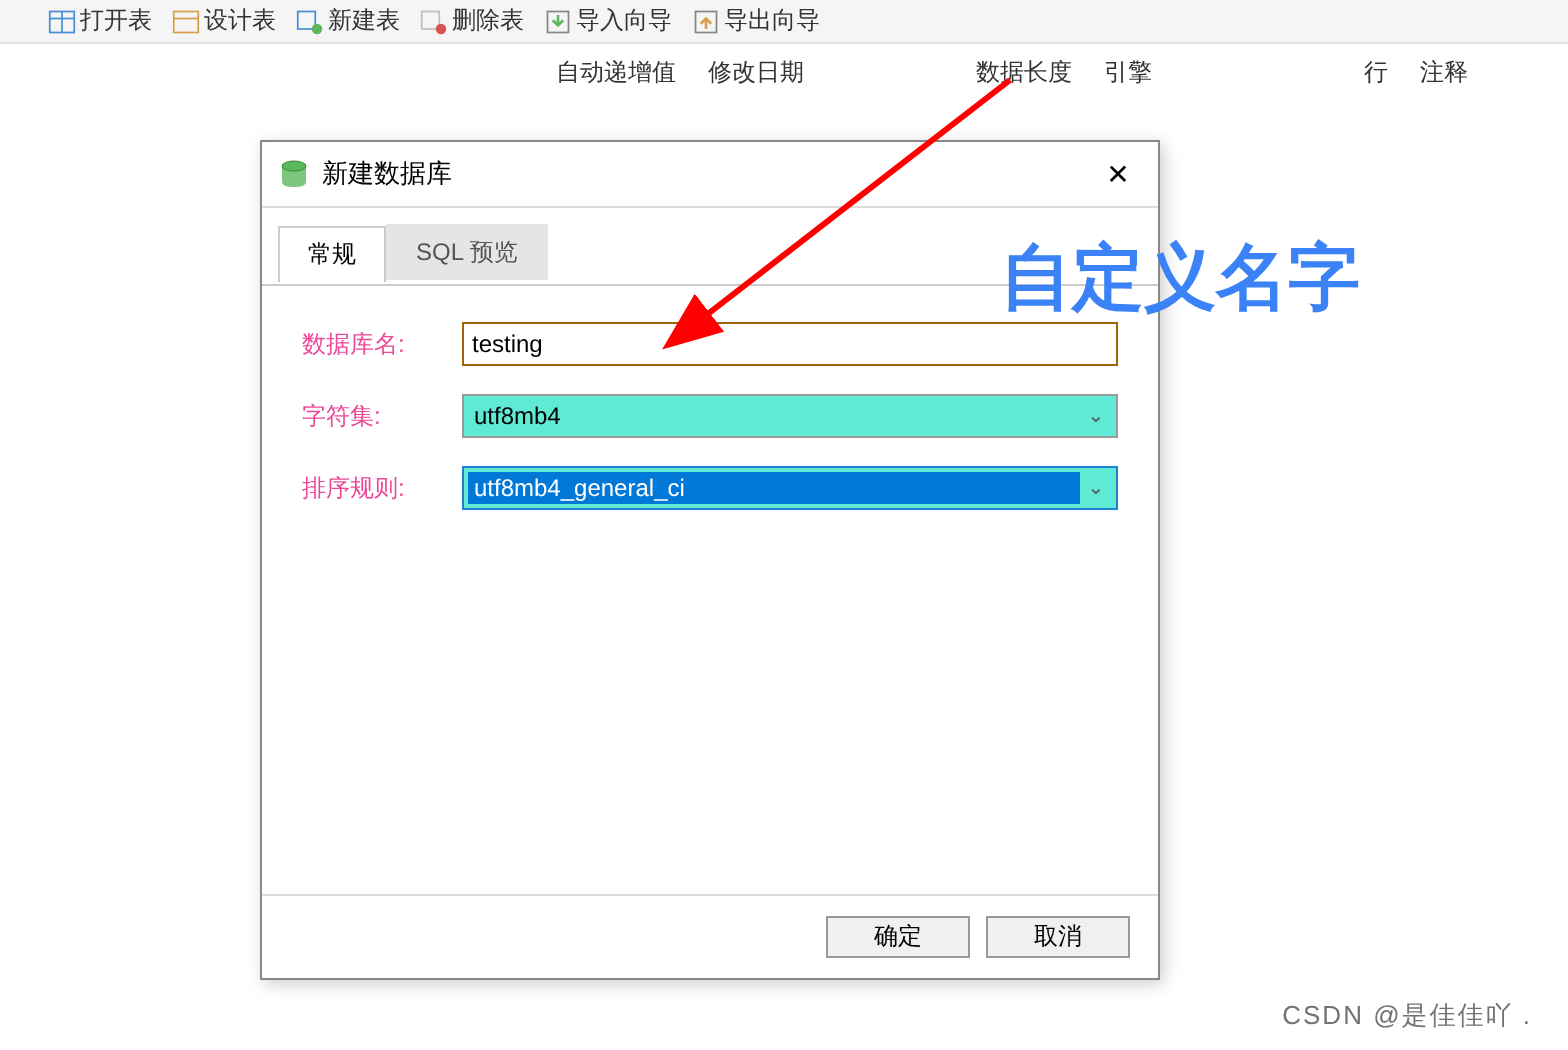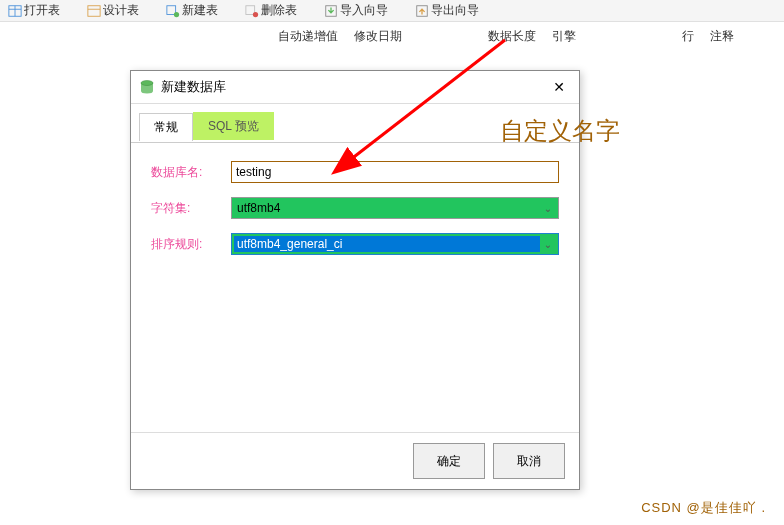--- a/index.html
+++ b/index.html
@@ -1,51 +1,51 @@
 <!DOCTYPE html>
 <html><head>
   <meta charset="utf-8">
   <style>
     * { box-sizing: border-box; margin: 0; padding: 0; }
     body { font-family: "Microsoft YaHei", Arial, sans-serif; font-size: 12px; background: #fff; width: 784px; height: 525px; position: relative; overflow: hidden; }
     
-    .toolbar { display: flex; align-items: center; padding: 2px 4px; gap: 19px; background: #f5f5f5; border-bottom: 1px solid #e0e0e0; height: 22px; }
+    .toolbar { display: flex; align-items: center; padding: 2px 20px; gap: 2px; background: #f5f5f5; border-bottom: 1px solid #e0e0e0; height: 22px; }
     .toolbar-item { display: flex; align-items: center; gap: 2px; padding: 1px 4px; cursor: pointer; color: #333; }
     .toolbar-item .ticon { width: 14px; height: 14px; display: inline-block; }
     
     .header-row { display: flex; padding: 4px 0; font-size: 12px; color: #333; text-align: right; }
     .header-cell { padding: 2px 8px; }
     
     .dialog { position: absolute; left: 130px; top: 70px; width: 450px; height: 420px; border: 1px solid #888; background: #fff; box-shadow: 2px 2px 8px rgba(0,0,0,0.2); display: flex; flex-direction: column; }
     .titlebar { display: flex; align-items: center; padding: 6px 8px; border-bottom: 1px solid #ddd; }
     .titlebar-icon { width: 16px; height: 16px; margin-right: 6px; }
     .titlebar-title { flex: 1; font-size: 13px; }
     .close-btn { width: 24px; height: 20px; display: flex; align-items: center; justify-content: center; cursor: pointer; font-size: 14px; }
     
     .tabs { display: flex; padding: 8px 8px 2px 8px; border-bottom: 1px solid #ccc; }
-    .tab { padding: 5px 14px; border: 1px solid transparent; border-bottom: none; cursor: pointer; font-size: 12px; background: #bef264; color: #555; }
+    .tab { padding: 5px 14px; border: 1px solid transparent; border-bottom: none; cursor: pointer; font-size: 12px; background: #e5e5e5; color: #555; }
     .tab.active { border-color: #ccc; background: #fff; position: relative; top: 1px; color: #000; }
     
     .form-area { flex: 1; padding: 18px 20px; }
     .form-row { display: flex; align-items: center; margin-bottom: 14px; }
     .form-label { width: 80px; color: #ec4899; }
     .form-input { flex: 1; height: 22px; border: 1px solid #a16207; padding: 2px 4px; font-size: 12px; font-family: inherit; }
-    .form-select { flex: 1; height: 22px; border: 1px solid #999; padding: 1px 2px; font-size: 12px; position: relative; display: flex; align-items: center; background: #22c55e; }
+    .form-select { flex: 1; height: 22px; border: 1px solid #999; padding: 1px 2px; font-size: 12px; position: relative; display: flex; align-items: center; background: #5eead4; }
     .form-select.active { border-color: #2080d0; }
     .form-select .sel-text { flex: 1; padding: 0 3px; }
     .form-select .sel-text.highlight { background: #0078d7; color: #fff; padding: 1px 3px; }
     .sel-arrow { width: 16px; text-align: center; color: #555; font-size: 10px; }
     
     .button-bar { display: flex; justify-content: flex-end; gap: 8px; padding: 10px 14px; border-top: 1px solid #ddd; }
-    .btn { min-width: 72px; height: 36px; border: 1px solid #999; background: #f0f0f0; cursor: pointer; font-size: 12px; font-family: inherit; }
+    .btn { min-width: 72px; height: 21px; border: 1px solid #999; background: #f0f0f0; cursor: pointer; font-size: 12px; font-family: inherit; }
     
-    .annotation { position: absolute; left: 500px; top: 115px; color: #a16207; font-size: 24px; font-weight: normal; }
+    .annotation { position: absolute; left: 500px; top: 115px; color: #3b82f6; font-size: 36px; font-weight: bold; }
     .arrow-svg { position: absolute; left: 330px; top: 35px; pointer-events: none; }
     
-    .watermark { position: absolute; right: 18px; bottom: 8px; color: #a16207; font-size: 13px; letter-spacing: 1px; }
+    .watermark { position: absolute; right: 18px; bottom: 8px; color: #737373; font-size: 13px; letter-spacing: 1px; }
   </style>
 </head>
 <body>
 
 <div class="toolbar">
   <div class="toolbar-item">
     <svg class="ticon" viewBox="0 0 16 16">
         <rect x="1" y="2" width="14" height="12" fill="none" stroke="#4a90d9" stroke-width="1"></rect>
         <line x1="1" y1="6" x2="15" y2="6" stroke="#4a90d9"></line>
         <line x1="8" y1="2" x2="8" y2="14" stroke="#4a90d9"></line>

